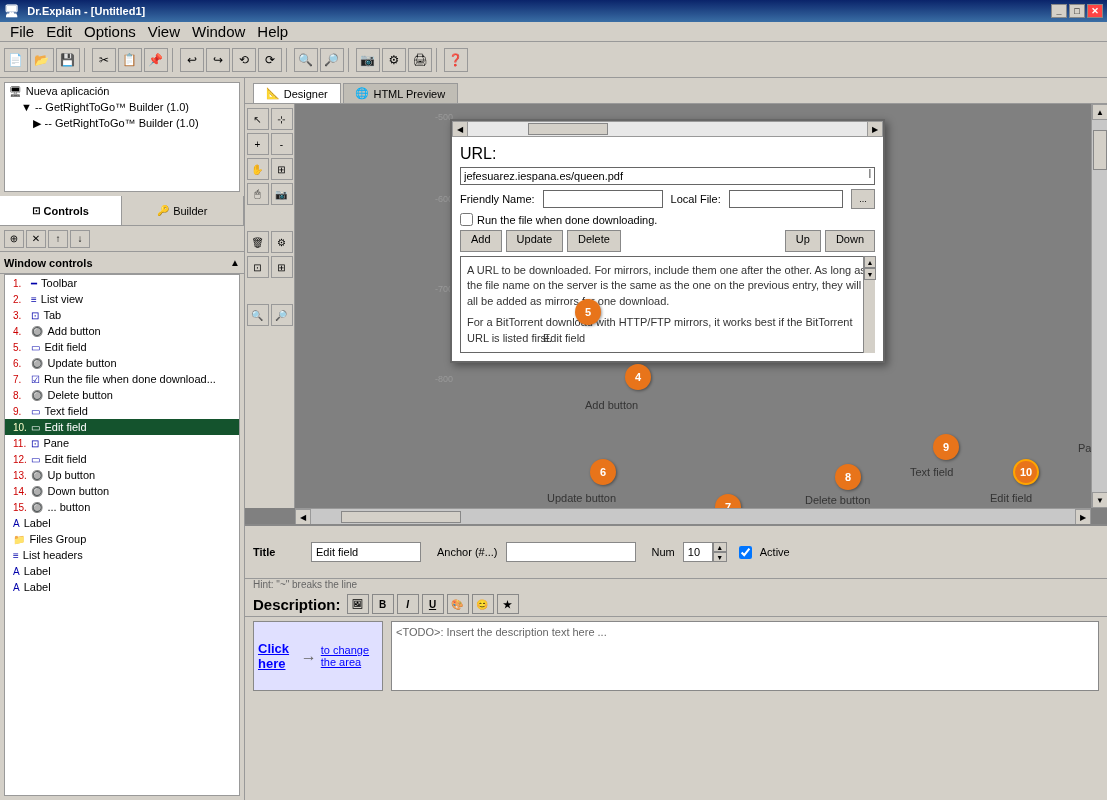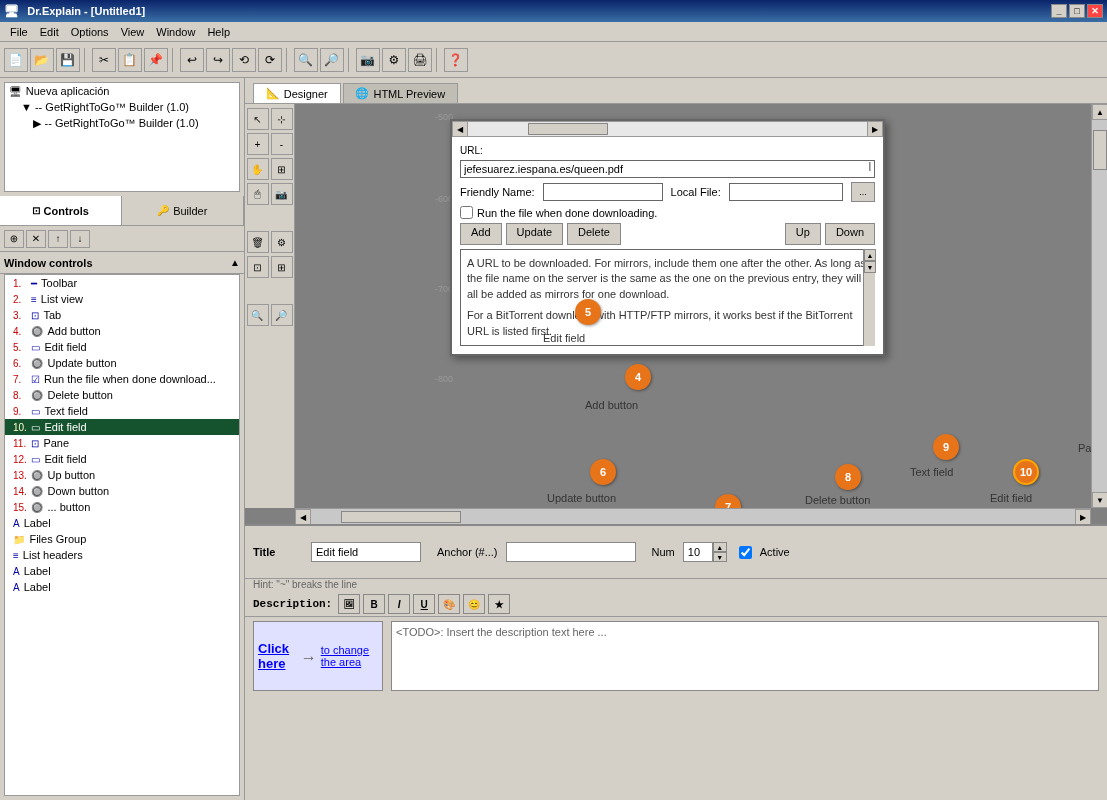--- a/index.html
+++ b/index.html
@@ -6,21 +6,21 @@
     body { width: 1107px; height: 800px; overflow: hidden; background: #d4d0c8; }
     
     
     .title-bar { background: linear-gradient(to bottom, #0a246a, #3a6ea5); height: 22px; display: flex; align-items: center; padding: 0 4px; color: white; font-size: 11px; font-weight: bold; }
     .title-bar .title-text { flex: 1; margin-left: 4px; }
     .title-controls { display: flex; gap: 2px; }
     .title-btn { width: 16px; height: 14px; background: #d4d0c8; border: 1px solid #888; display: flex; align-items: center; justify-content: center; cursor: pointer; font-size: 9px; color: #000; }
     
     
     .menu-bar { background: #d4d0c8; height: 20px; display: flex; align-items: center; padding: 0 4px; border-bottom: 1px solid #999; }
-    .menu-item { padding: 2px 6px; cursor: pointer; font-size: 11px; }
+    .menu-item { padding: 2px 6px; cursor: pointer; font-size: 15px; }
     
     
     .toolbar { background: #d4d0c8; height: 36px; display: flex; align-items: center; padding: 2px 4px; border-bottom: 1px solid #999; gap: 2px; }
     .tb-btn { width: 24px; height: 24px; background: #d4d0c8; border: 1px solid #999; display: flex; align-items: center; justify-content: center; cursor: pointer; font-size: 12px; }
     .tb-sep { width: 4px; height: 24px; border-left: 1px solid #999; margin: 0 2px; }
     
     
     .main-layout { display: flex; height: calc(800px - 78px); }
     
     
@@ -65,21 +65,21 @@
     
     
     .dialog-form { position: absolute; top: 10px; left: 80px; width: 430px; background: white; border: 2px solid #666; box-shadow: 3px 3px 8px rgba(0,0,0,0.4); }
     .dialog-inner { padding: 8px; }
     .hscroll-bar { height: 16px; background: #d4d0c8; border-top: 1px solid #999; display: flex; align-items: center; }
     .hscroll-btn { width: 16px; height: 16px; background: #d4d0c8; border: 1px solid #999; display: flex; align-items: center; justify-content: center; font-size: 8px; cursor: pointer; }
     .hscroll-track { flex: 1; height: 14px; background: #e8e8e8; position: relative; }
     .hscroll-thumb { height: 12px; width: 120px; background: #d4d0c8; border: 1px solid #888; position: absolute; left: 30px; top: 1px; }
     
     .form-row { display: flex; align-items: center; margin-bottom: 4px; font-size: 11px; }
-    .form-label { min-width: 80px; font-size: 10px; }
+    .form-label { min-width: 80px; font-size: 16px; }
     .form-input { flex: 1; height: 18px; border: 1px solid #666; padding: 1px 3px; font-size: 11px; }
     .form-input-url { width: 100%; height: 18px; border: 1px solid #666; padding: 1px 3px; font-size: 11px; background: white; }
     .btn-browse { width: 24px; height: 20px; background: #d4d0c8; border: 1px solid #888; display: flex; align-items: center; justify-content: center; cursor: pointer; font-size: 9px; }
     .checkbox-row { display: flex; align-items: center; gap: 4px; margin-bottom: 4px; font-size: 11px; }
     .dialog-buttons { display: flex; gap: 4px; margin-bottom: 4px; align-items: center; }
     .dialog-btn { padding: 2px 10px; background: #d4d0c8; border: 1px solid #888; cursor: pointer; font-size: 11px; height: 22px; }
     .description-pane { border: 1px solid #666; padding: 6px; font-size: 11px; line-height: 1.4; min-height: 80px; color: #333; background: white; }
     .description-scrollbar { position: absolute; right: 0; top: 0; bottom: 0; width: 12px; background: #d4d0c8; border-left: 1px solid #888; }
     .desc-scroll-btn { width: 12px; height: 12px; background: #d4d0c8; border: 1px solid #888; display: flex; align-items: center; justify-content: center; font-size: 7px; cursor: pointer; }
     
@@ -489,21 +489,21 @@
               <div style="width:14px; height:10px; background:#d4d0c8; border:1px solid #888; display:flex; align-items:center; justify-content:center; cursor:pointer; font-size:7px;">▲</div>
               <div style="width:14px; height:10px; background:#d4d0c8; border:1px solid #888; display:flex; align-items:center; justify-content:center; cursor:pointer; font-size:7px;">▼</div>
             </div>
           </div>
           <input type="checkbox" checked="" style="margin-left: 4px;">
           <span style="font-size:11px;">Active</span>
         </div>
         <div class="hint-text">Hint: "~" breaks the line</div>
 
         <div class="desc-row">
-          <span style="font-size:11px; font-weight:bold;font-family:Liberation Mono, monospace;">Description:</span>
+          <span style="font-size:15px; font-weight:bold;">Description:</span>
           <div class="desc-toolbar">
             <div class="desc-btn" style="font-size:9px;">🖼</div>
             <div class="desc-btn" style="font-weight:bold;">B</div>
             <div class="desc-btn" style="font-style:italic;">I</div>
             <div class="desc-btn" style="text-decoration:underline;">U</div>
             <div class="desc-btn">🎨</div>
             <div class="desc-btn">😊</div>
             <div class="desc-btn">★</div>
           </div>
         </div>

